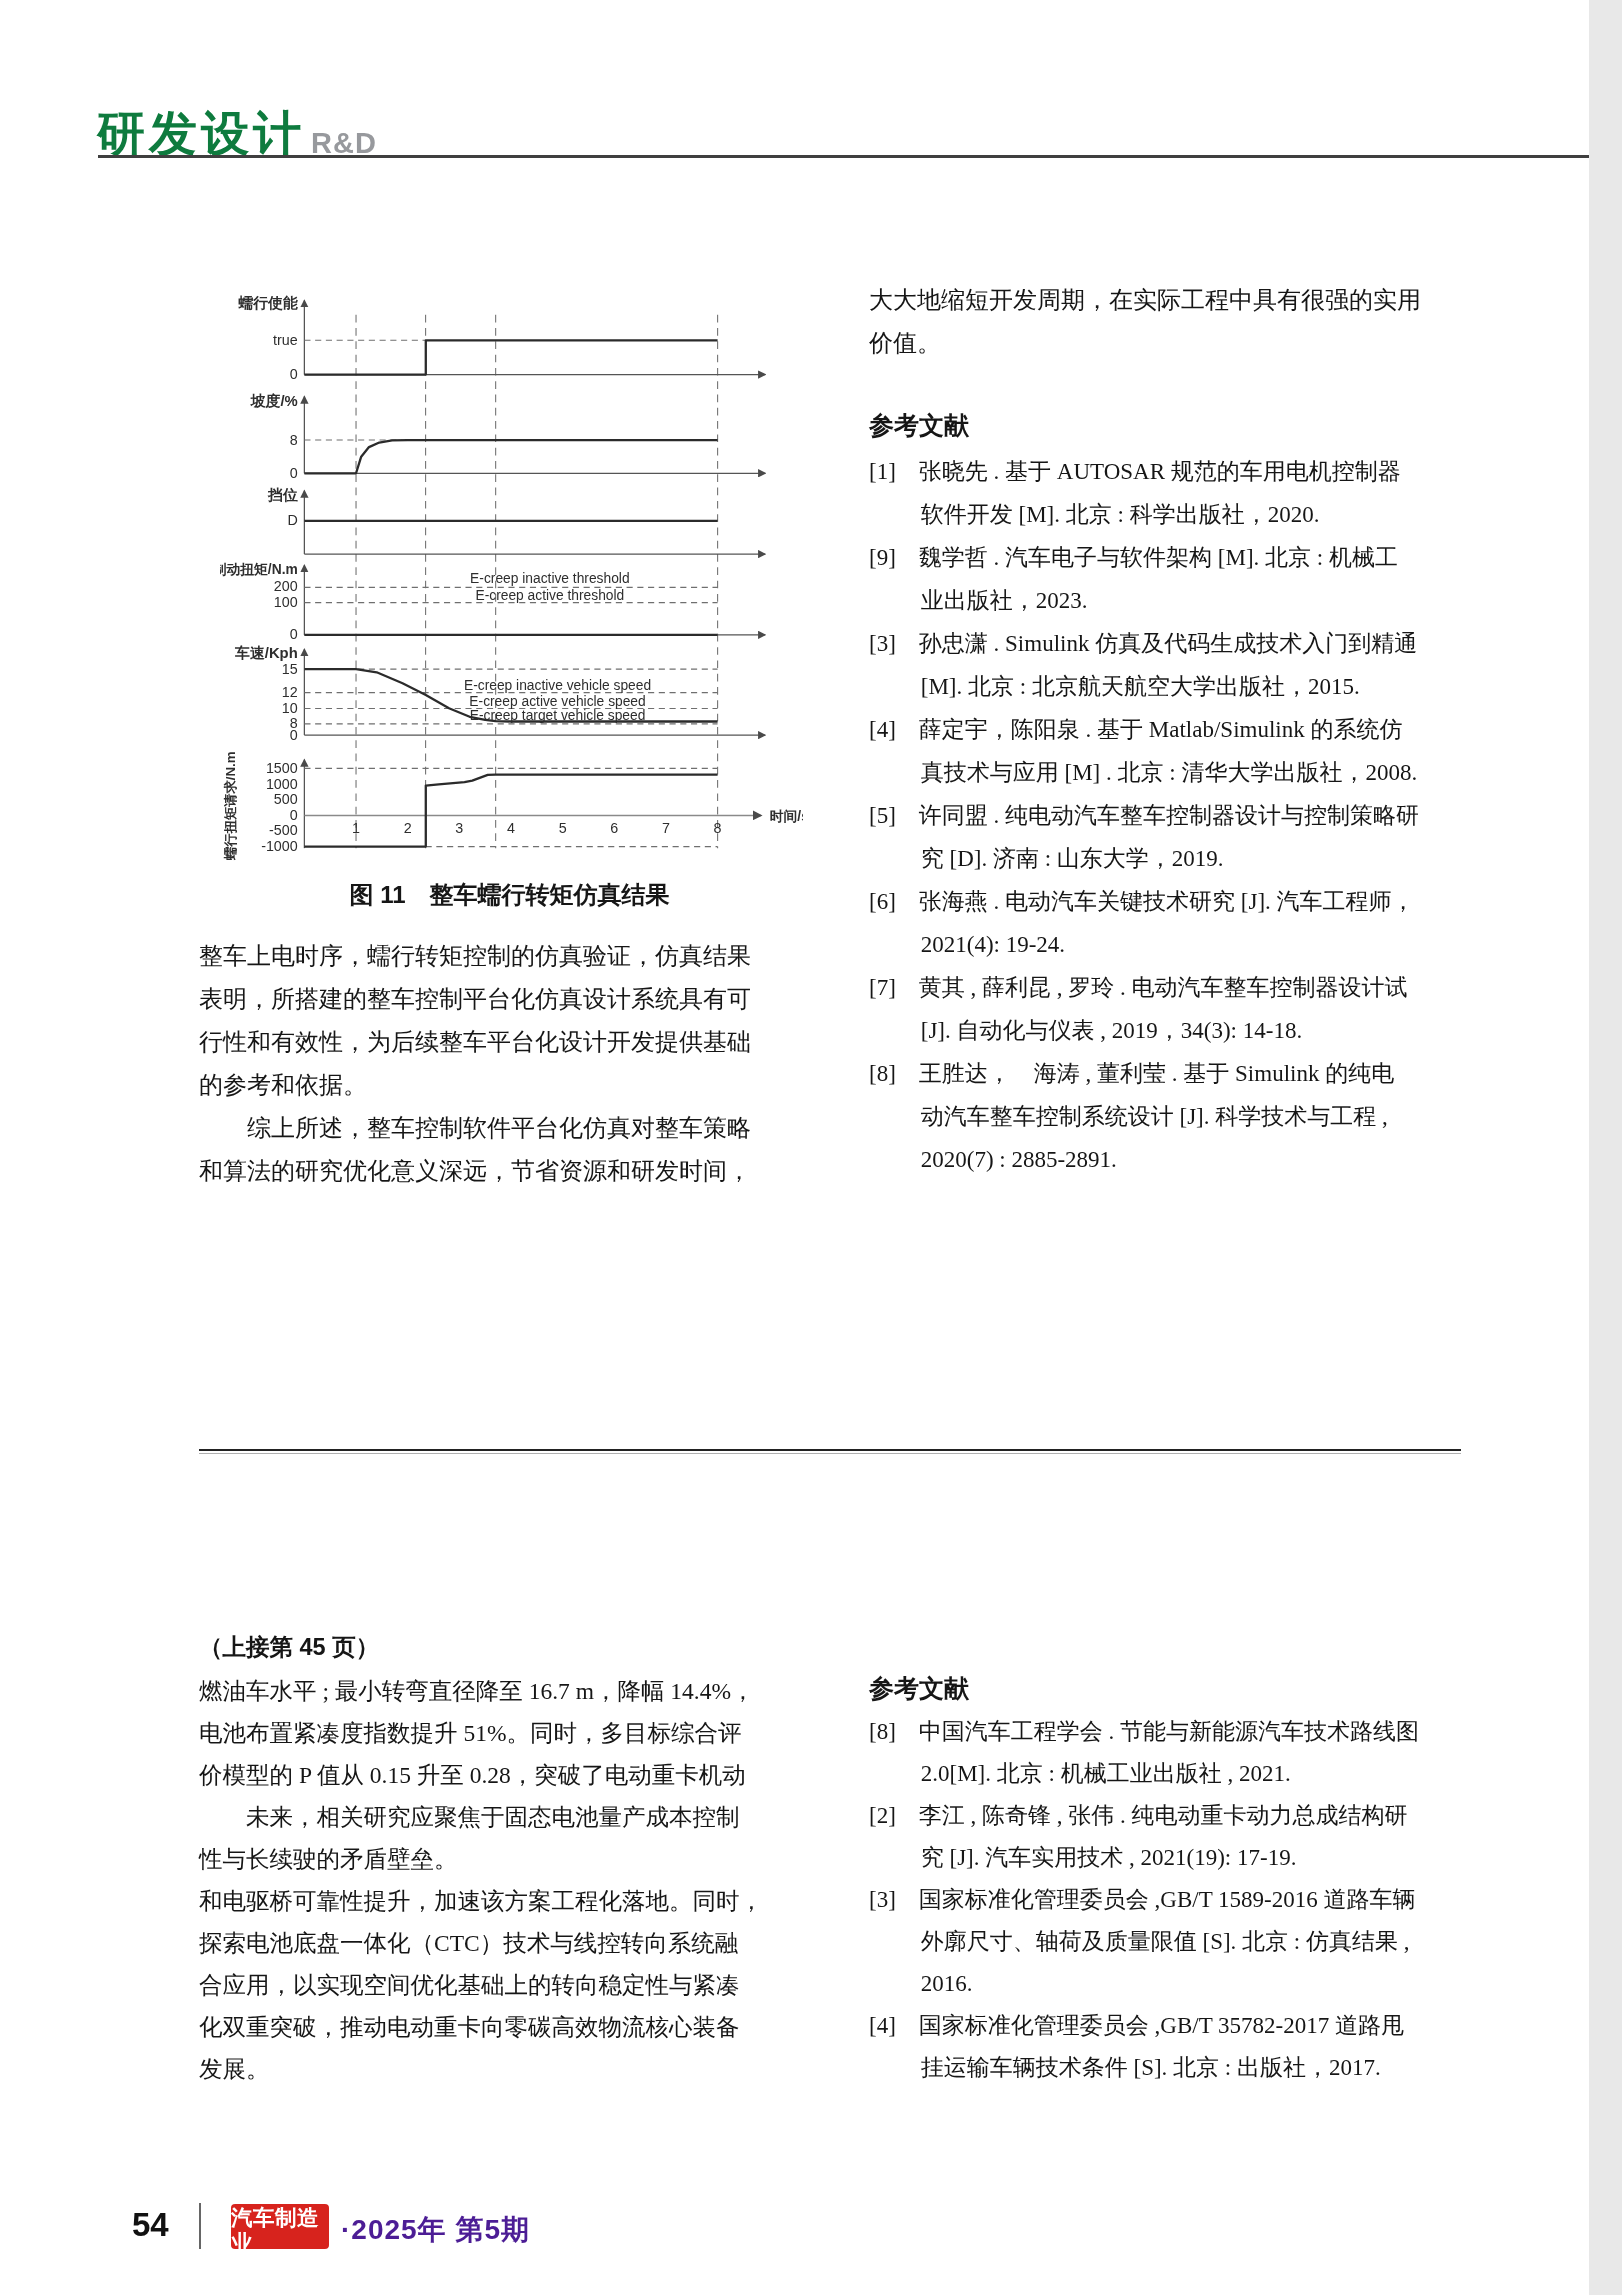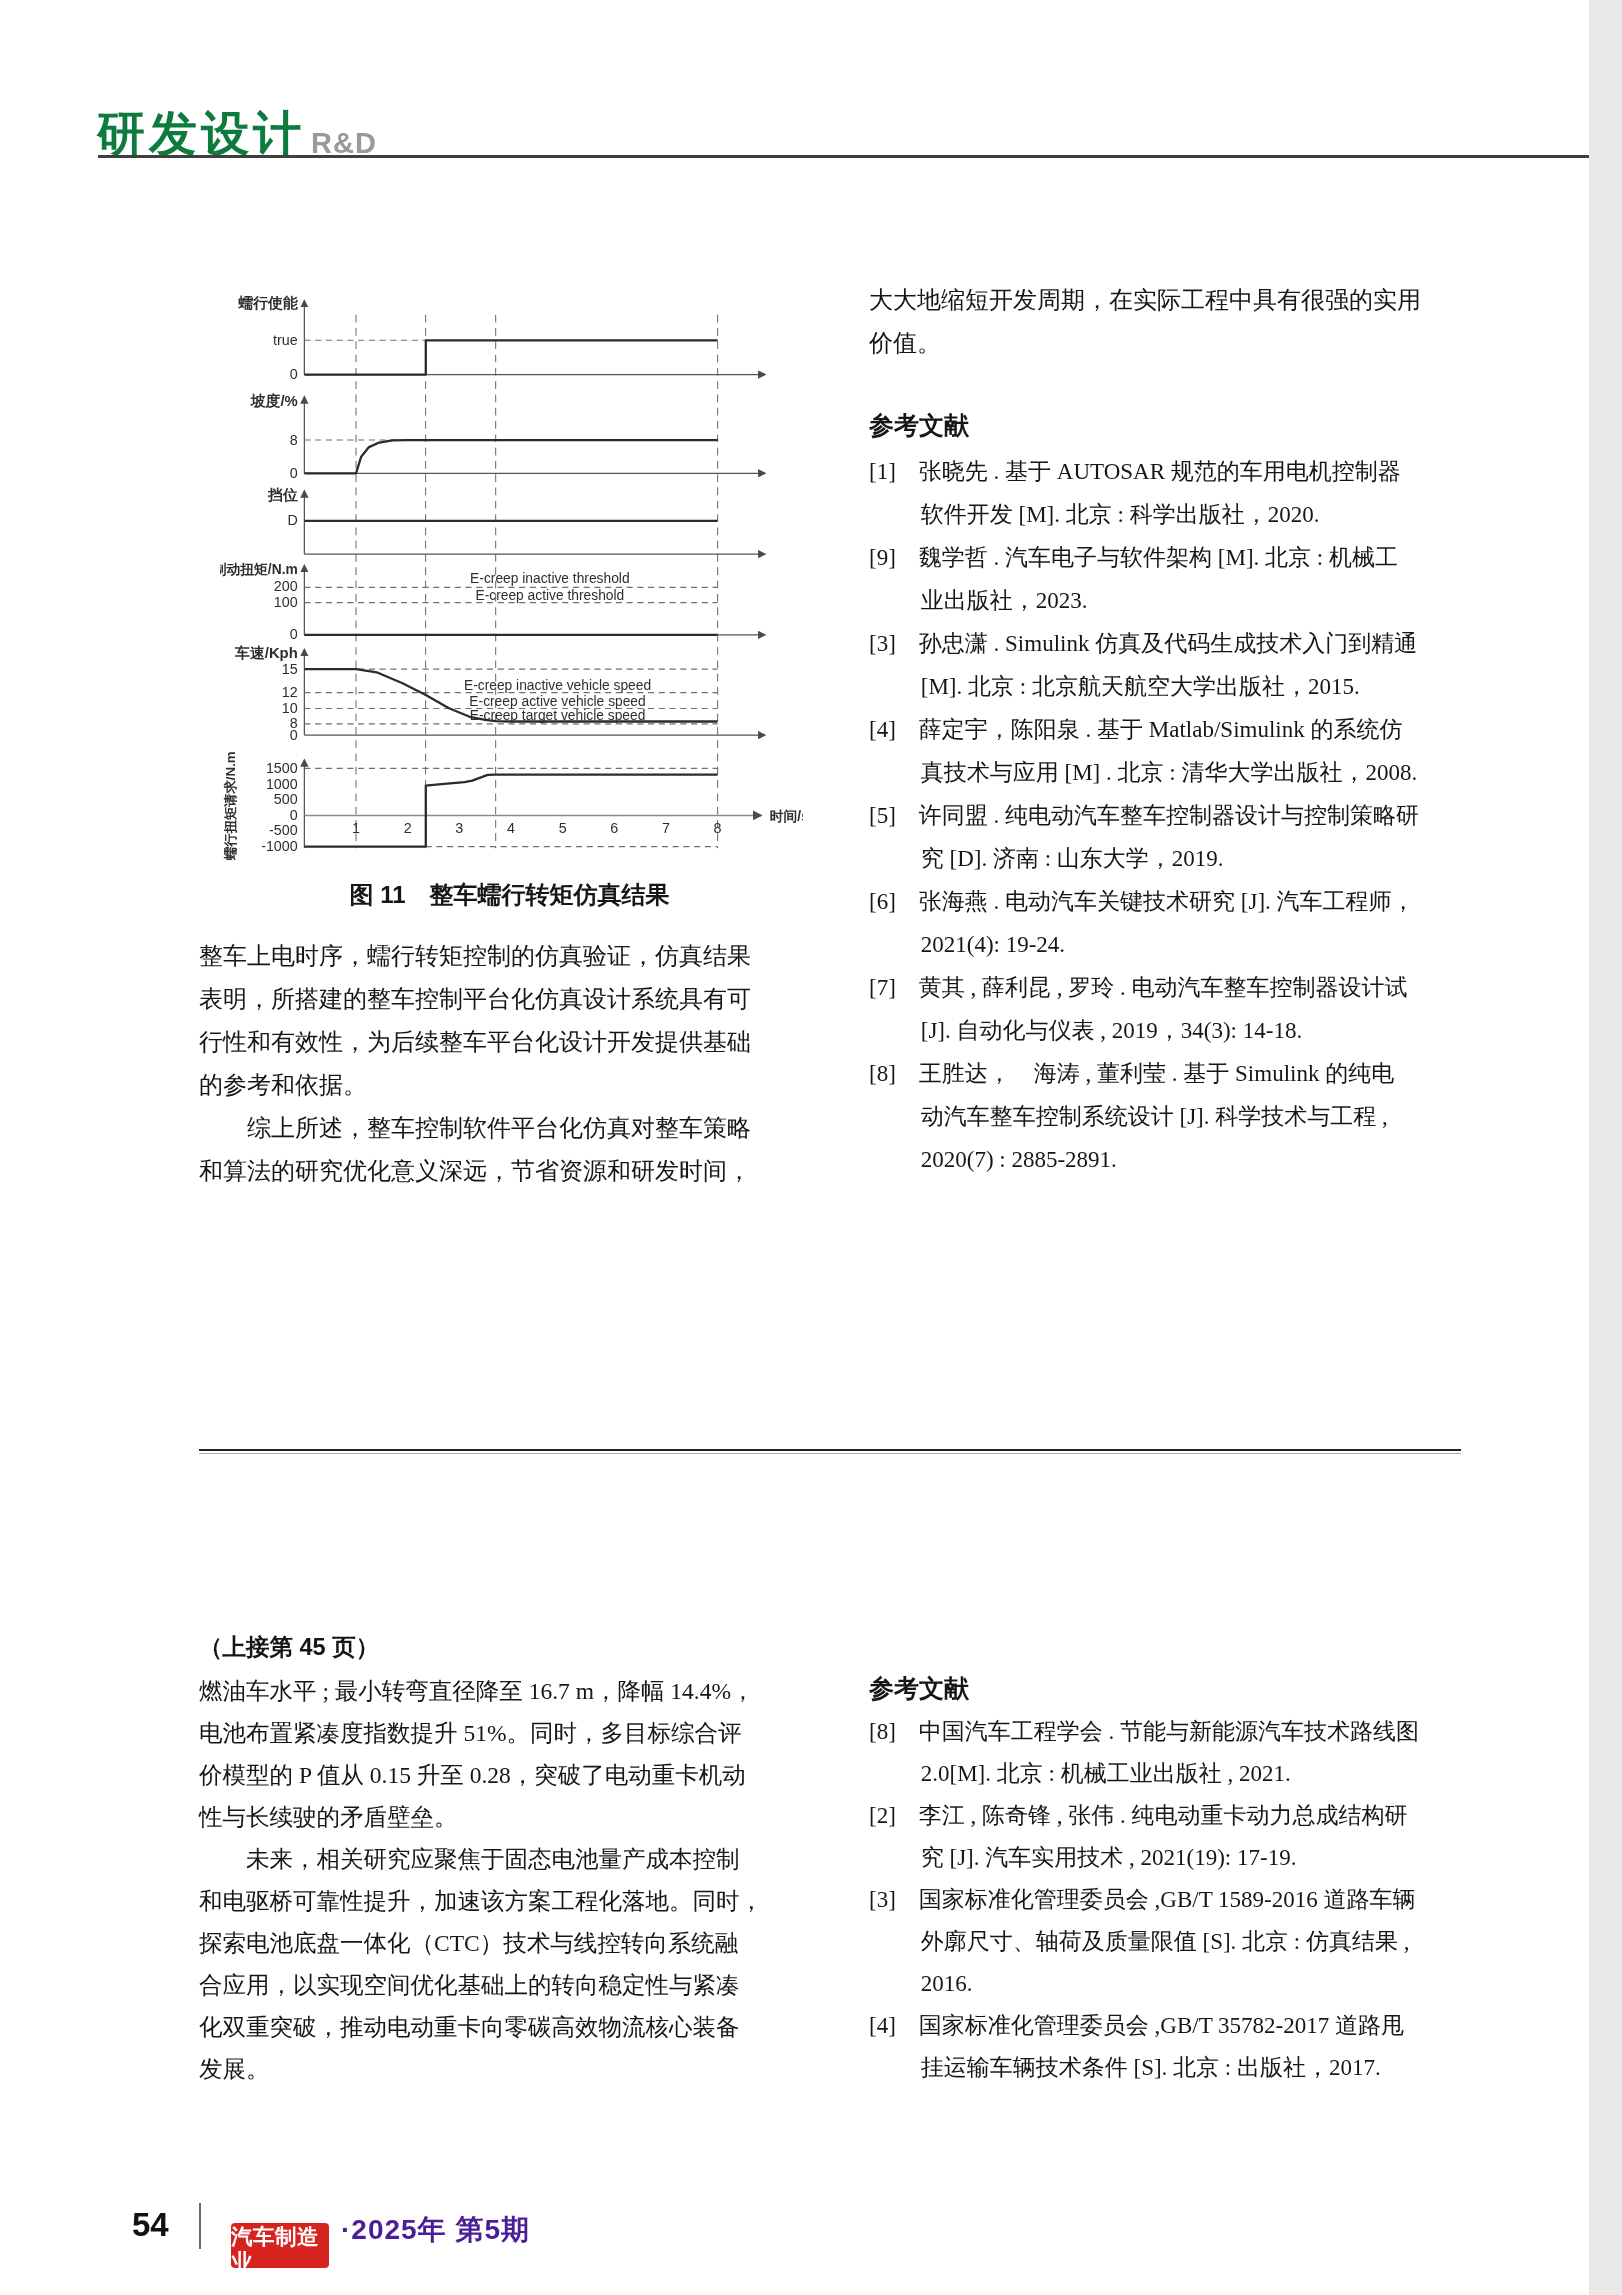--- a/index.html
+++ b/index.html
@@ -195,22 +195,22 @@
       <div>　　 2020(7) : 2885-2891.</div>
     </div>
 
   <div class="abs divider" style="left:199px;top:1449px;width:1262px;"></div>
 
   <div class="abs sans contnote" style="left:199px;top:1631px;">（上接第 45 页）</div>
   <div class="abs bodyline-sm" style="left:199px;top:1670px;width:629px;">
       <div>燃油车水平 ; 最小转弯直径降至 16.7 m，降幅 14.4%，</div>
       <div>电池布置紧凑度指数提升 51%。同时，多目标综合评</div>
       <div>价模型的 P 值从 0.15 升至 0.28，突破了电动重卡机动</div>
+      <div>　　未来，相关研究应聚焦于固态电池量产成本控制</div>
       <div>性与长续驶的矛盾壁垒。</div>
-      <div>　　未来，相关研究应聚焦于固态电池量产成本控制</div>
       <div>和电驱桥可靠性提升，加速该方案工程化落地。同时，</div>
       <div>探索电池底盘一体化（CTC）技术与线控转向系统融</div>
       <div>合应用，以实现空间优化基础上的转向稳定性与紧凑</div>
       <div>化双重突破，推动电动重卡向零碳高效物流核心装备</div>
       <div>发展。</div>
     </div>
 
   <div class="abs sans refhead" style="left:869px;top:1672px;">参考文献</div>
   <div class="abs refs-sm" style="left:869px;top:1711px;width:624px;">
       <div>[8]　中国汽车工程学会 . 节能与新能源汽车技术路线图</div>
@@ -219,20 +219,20 @@
       <div>　　 究 [J]. 汽车实用技术 , 2021(19): 17-19.</div>
       <div>[3]　国家标准化管理委员会 ,GB/T 1589-2016 道路车辆</div>
       <div>　　 外廓尺寸、轴荷及质量限值 [S]. 北京 : 仿真结果 ,</div>
       <div>　　 2016.</div>
       <div>[4]　国家标准化管理委员会 ,GB/T 35782-2017 道路甩</div>
       <div>　　 挂运输车辆技术条件 [S]. 北京 : 出版社，2017.</div>
     </div>
 
   <div class="abs sans pageno" style="left:132px;top:2206px;">54</div>
   <div class="abs footbar" style="left:199px;top:2203px;"></div>
-  <div class="abs logo sans" style="left:231px;top:2204px;margin-top:19px;">
+  <div class="abs logo sans" style="left:231px;top:2204px;">
     <div class="top">AUTOMOBIL INDUSTRIE</div>
     <div class="main">汽车制造业</div>
   </div>
   <div class="abs sans issue" style="left:341px;top:2211px;">·2025年  第5期</div>
 
 </div>
 
 
 </body></html>

